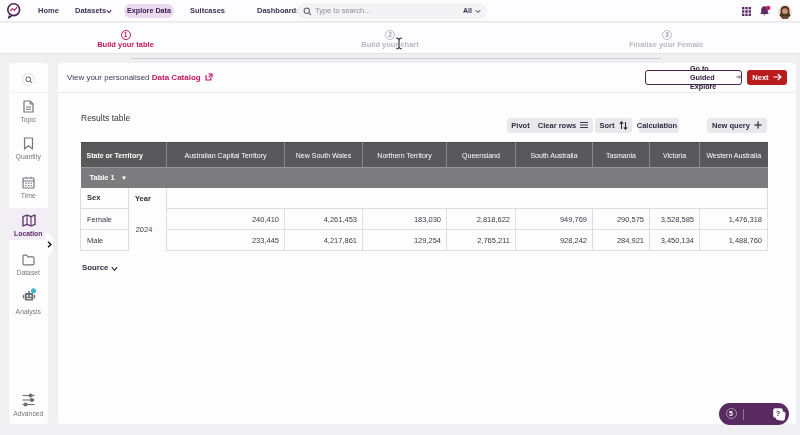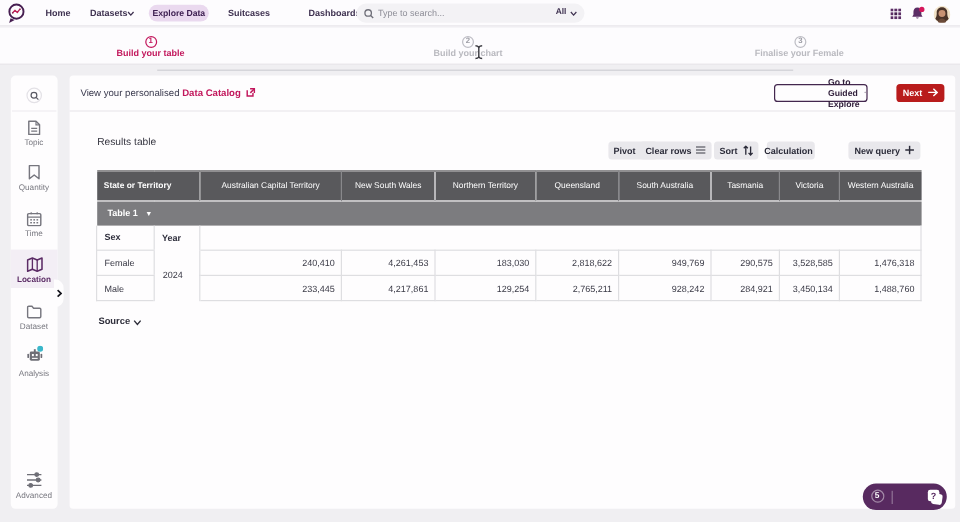--- a/index.html
+++ b/index.html
@@ -194,21 +194,21 @@
 <div class="sidelab" style="top:409.5px;">Advanced</div>
 <div class="abs" style="left:57.5px; top:92px; width:738px; height:1px; background:#eae8ec;"></div>
 
 <div class="abs" style="left:67px; top:72.5px; font-size:8px; color:#3a3a4e;">View your personalised <b style="color:#c2175c;">Data Catalog</b>
 <svg style="margin-left:2px; vertical-align:-1px;" width="8" height="8" viewBox="0 0 8 8">
       <path d="M1 2.2 L1 7 L5.8 7 L5.8 4.6" fill="none" stroke="#c2175c" stroke-width="1.2"></path>
       <path d="M3.4 1 L7 1 L7 4.6" fill="none" stroke="#c2175c" stroke-width="1.2"></path>
       <line x1="3.6" y1="4.4" x2="6.8" y2="1.2" stroke="#c2175c" stroke-width="1.2"></line>
     </svg></div>
 
-<div class="gbtn" style="left:645px; top:70px; width:78px; background:#fefdfe; border:1.2px solid #43274e; color:#32203c; font-size:7.2px;padding-left:44px;">Go to Guided Explore
+<div class="gbtn" style="left:645px; top:70px; width:97px; background:#fefdfe; border:1.2px solid #43274e; color:#32203c; font-size:7.2px;padding-left:44px;">Go to Guided Explore
 <svg width="9" height="8" viewBox="0 0 9 8">
       <path d="M0.5 4 L7.5 4 M4.8 1 L8 4 L4.8 7" fill="none" stroke="#32203c" stroke-width="1.2"></path>
     </svg></div>
 <div class="gbtn" style="left:747px; top:70px; width:40px; background:#b91c1c; color:#fff;">Next
 <svg width="9" height="8" viewBox="0 0 9 8">
       <path d="M0.5 4 L7.5 4 M4.8 1 L8 4 L4.8 7" fill="none" stroke="#fff" stroke-width="1.2"></path>
     </svg></div>
 
 <div class="abs" style="left:81px; top:113px; font-size:8.5px; font-weight:400; color:#34343f;">Results table</div>
 <div class="gbtn" style="left:486px; top:118px; width:41px;margin-left:21px;">Pivot

